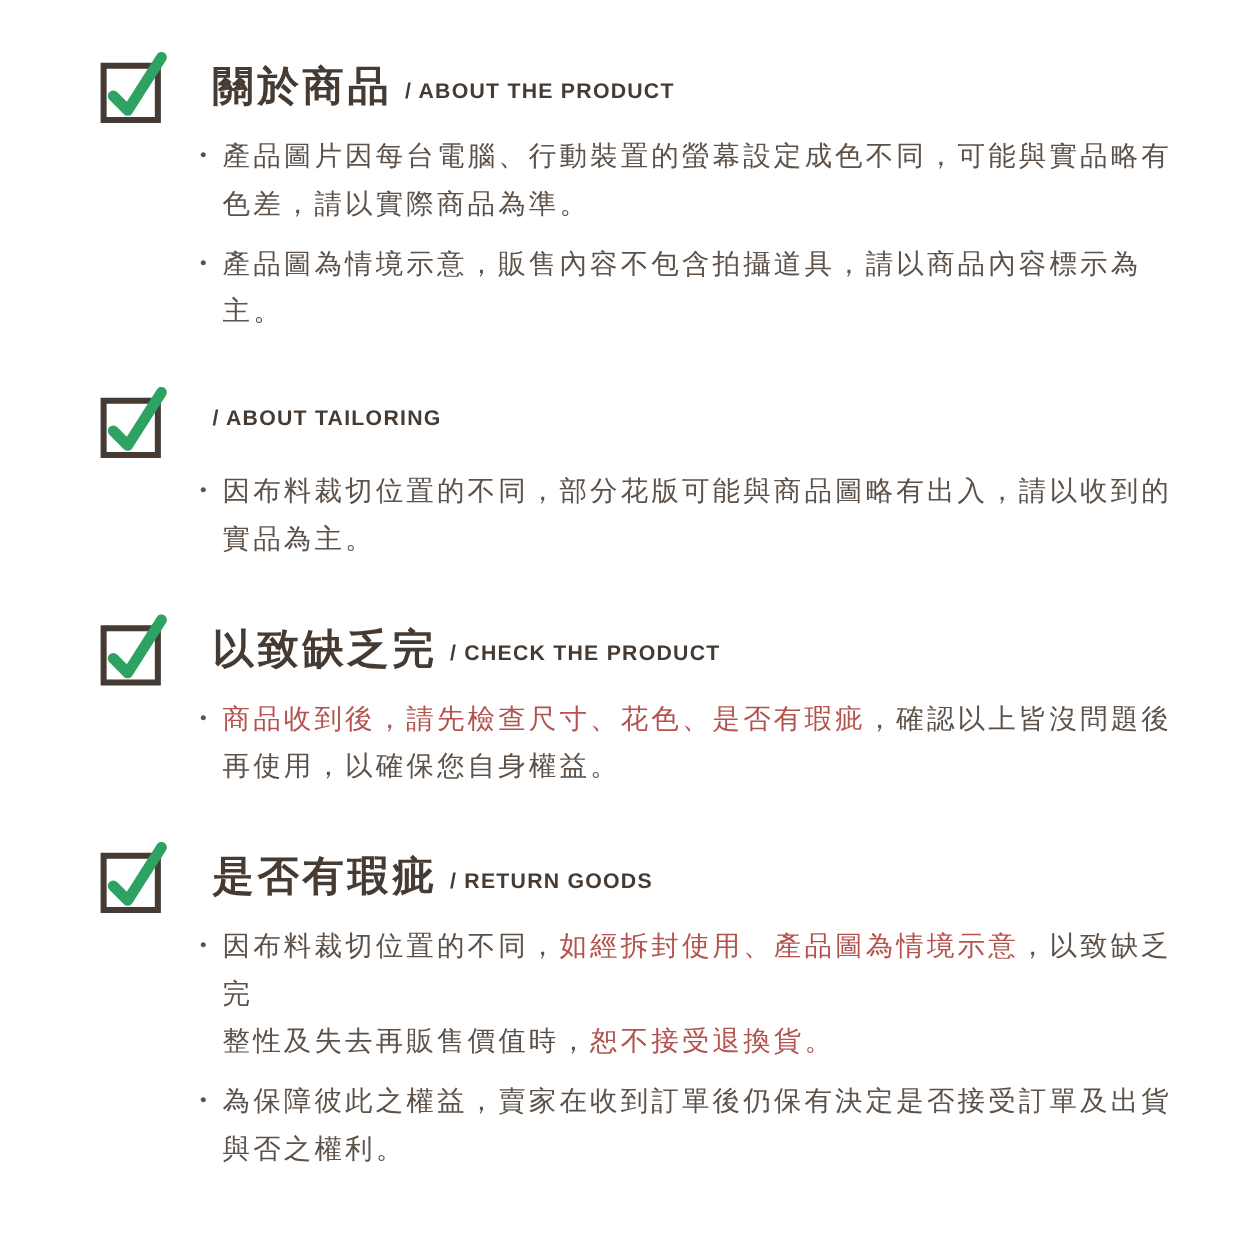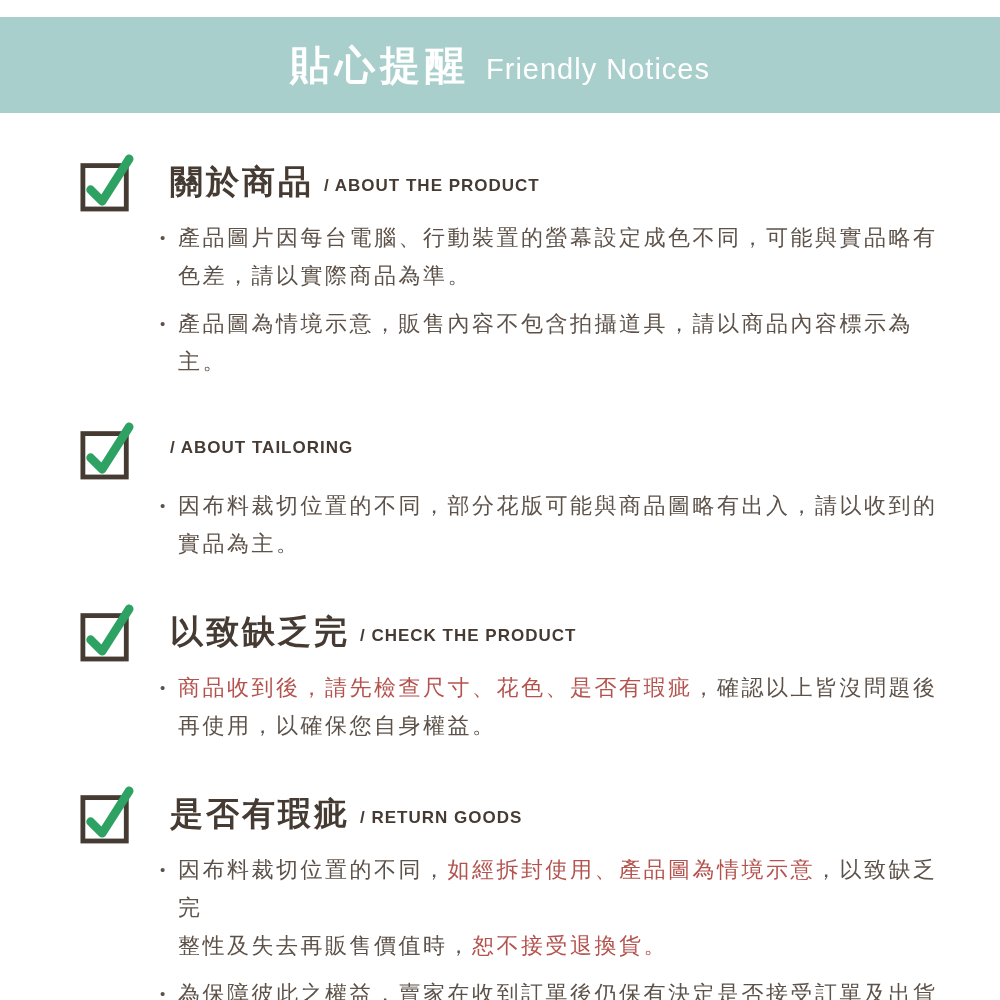--- a/index.html
+++ b/index.html
@@ -50,24 +50,20 @@
     font-size:22px; line-height:38px; letter-spacing:2.5px;
     white-space:pre-line; color:var(--text,#5d5249);
   }
   .bullet-text .red { color:var(--red,#b4534e); }
 </style>
 </head>
 <body>
 
 <div class="page">
 
-  <div class="banner">
-    <span class="banner-zh">貼心提醒</span>
-    <span class="banner-en">Friendly Notices</span>
-  </div>
 
   <div class="content">
   <div class="section">
     <div class="sec-header">
       <svg class="checkbox" viewBox="0 0 56 62" aria-hidden="true">
         <rect class="box" x="3" y="14" width="45" height="45"></rect>
         <path class="check" d="M 11 39 L 23 51 L 51 7"></path>
       </svg>
       <div class="sec-titles">
         <span class="sec-title-zh">關於商品</span>

